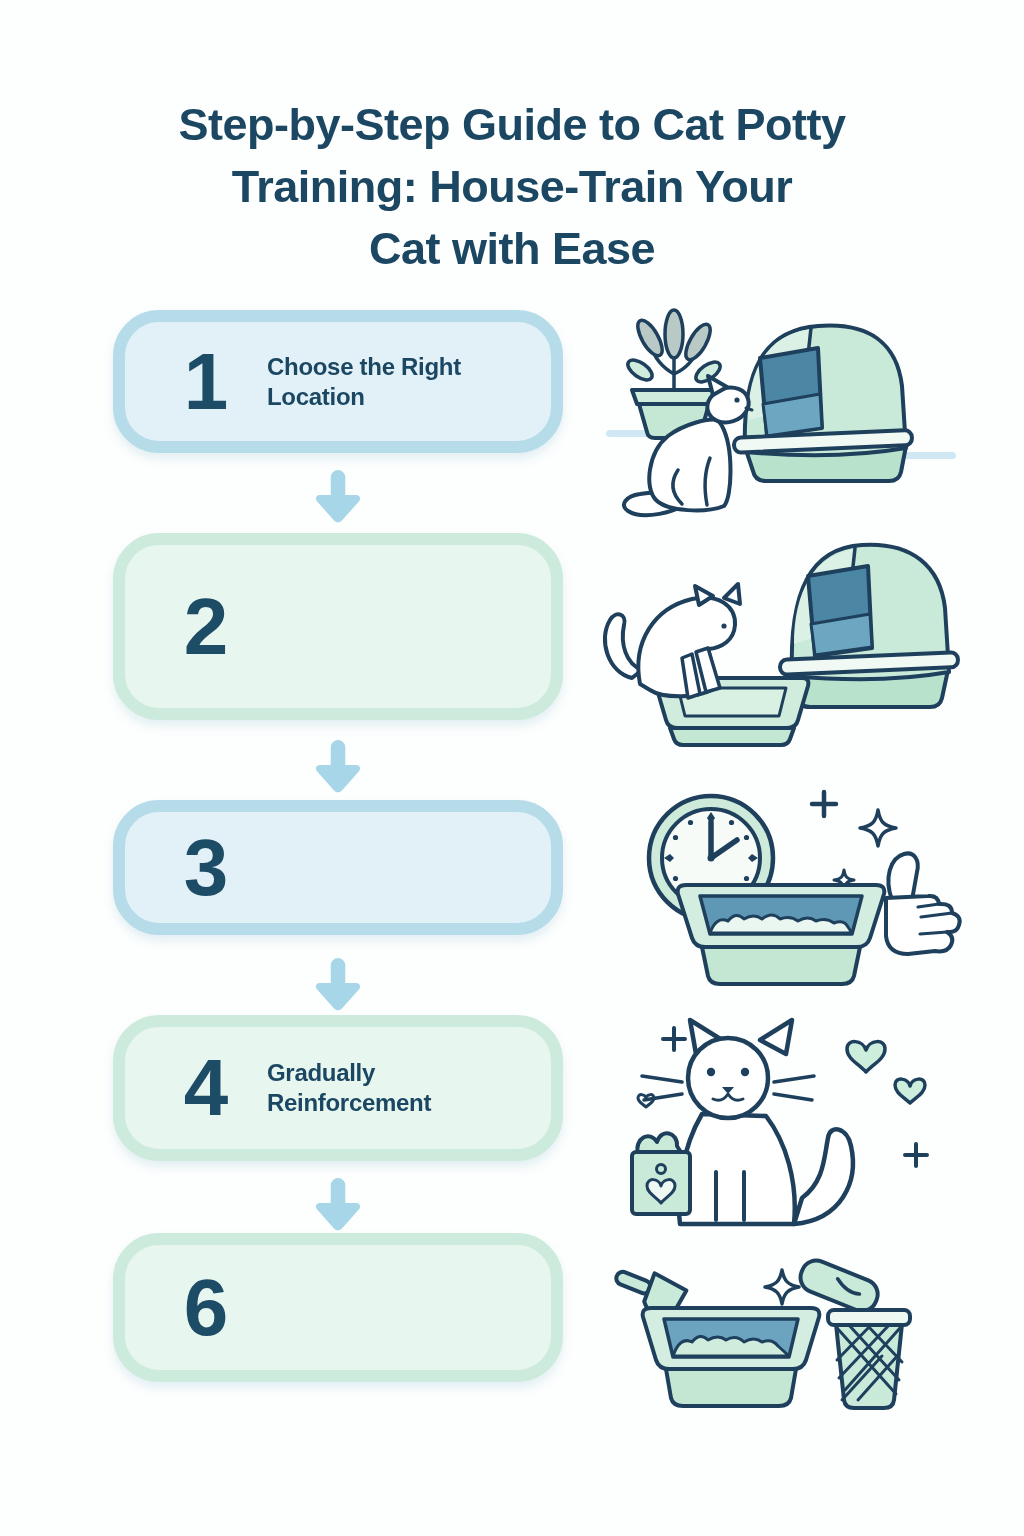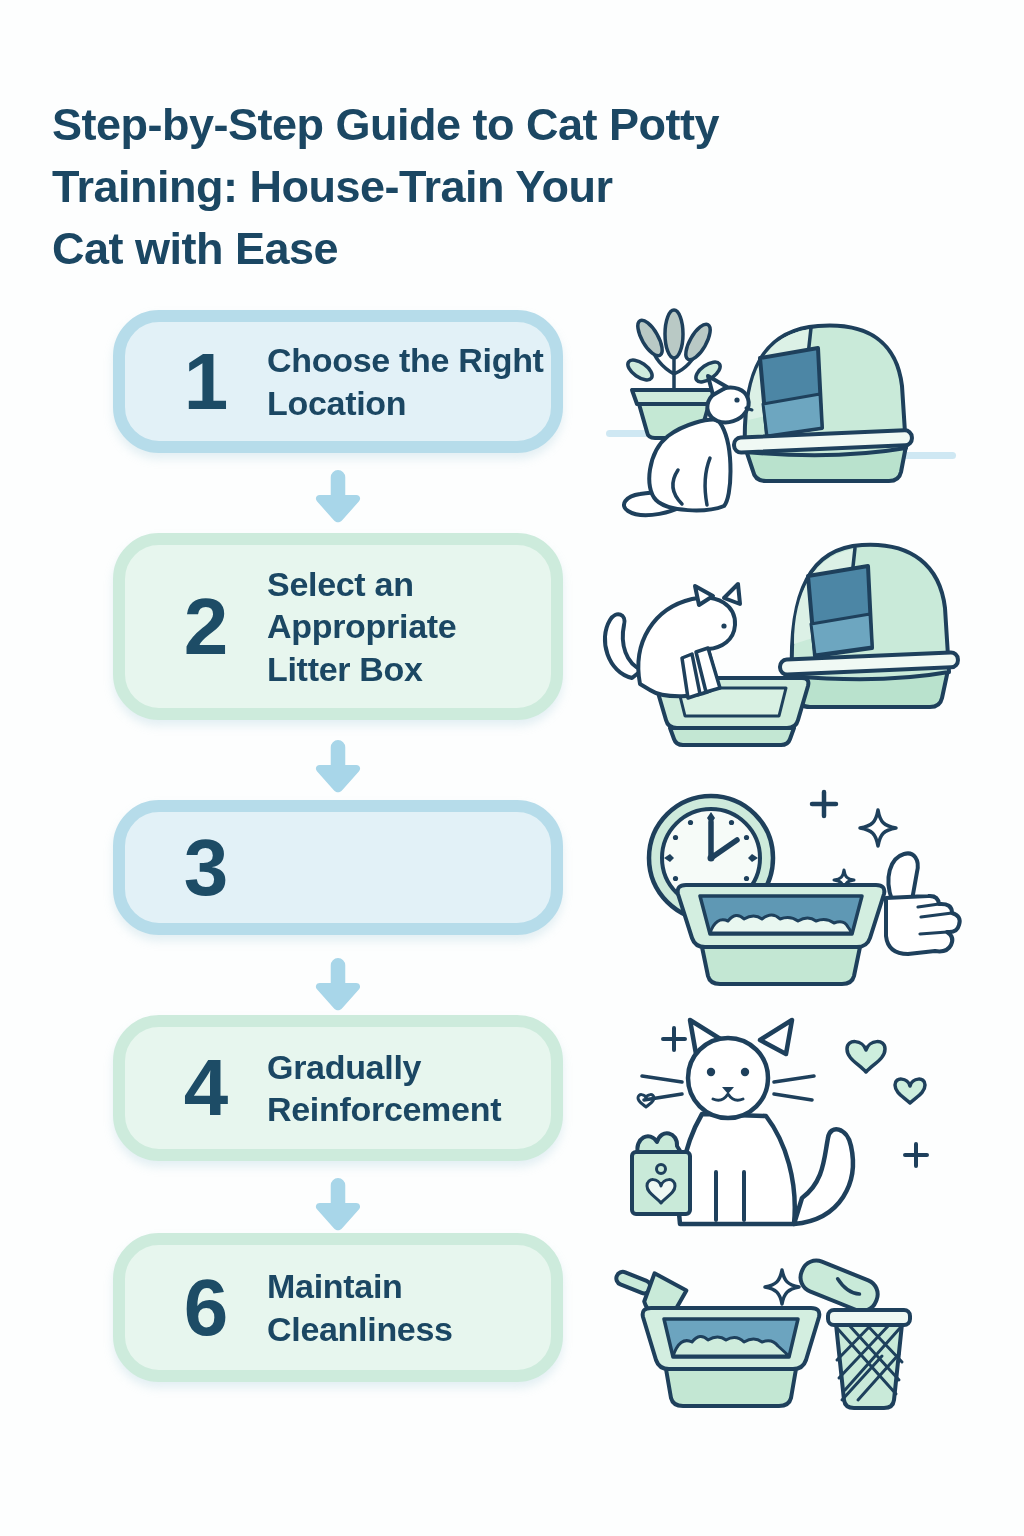--- a/index.html
+++ b/index.html
@@ -5,39 +5,39 @@
   html,body{margin:0;padding:0;}
   body{
     width:1024px;height:1536px;background:#ffffff;
     font-family:"Liberation Sans","DejaVu Sans",sans-serif;
     -webkit-font-smoothing:antialiased;
   }
   .canvas{position:relative;width:1024px;height:1536px;overflow:hidden;background:#fdfefe;}
 
   .title{
     position:absolute;top:64px;left:52px;right:52px;
-    color:#1b4763;font-weight:700;
+    text-align:center;color:#1b4763;font-weight:700;
     font-size:45px;line-height:1.38;white-space:pre-line;letter-spacing:-0.5px;
   }
 
   .card{
     position:absolute;left:113px;width:450px;
     display:flex;align-items:center;gap:26px;
     padding-left:46px;box-sizing:border-box;
     border-radius:46px;border:12px solid transparent;
     box-shadow:0 6px 10px rgba(160,200,215,0.28);
   }
   .card--blue{background:#e2f1f7;border-color:#b6dcea;}
   .card--green{background:#e7f6ee;border-color:#cdebdc;}
   .card-number{
     flex:0 0 70px;text-align:center;
     color:#1d4c66;font-weight:700;font-size:80px;line-height:1;
   }
   .card-label{
-    color:#1b4763;font-weight:700;font-size:34px;line-height:1.24;
+    color:#1b4763;font-weight:700;font-size:24px;line-height:1.24;
     white-space:pre-line;letter-spacing:-0.3px;
   }
 
   .arrow{position:absolute;left:311px;width:54px;height:56px;}
   .illus{position:absolute;}
   svg{display:block;}
 
   
   #card-1{top:310px;height:143px;}
   #card-2{top:533px;height:187px;}
@@ -104,23 +104,20 @@
         <ellipse cx="122" cy="103" rx="21" ry="17" transform="rotate(-18 122 103)" fill="#ffffff" stroke="#1e405c" stroke-width="4"></ellipse>
         <path d="M107,93 L102,74 L121,85 Z" fill="#ffffff" stroke="#1e405c" stroke-width="4"></path>
         <circle cx="131" cy="98" r="2.6" fill="#1e405c"></circle>
         <path d="M140,106 l6,2" stroke="#1e405c" stroke-width="3" fill="none"></path>
       </g>
     </g>
   </svg>
 
   <div class="card card--green" id="card-2">
     <div class="card-number">2</div>
-    <div class="card-label">Select an
-Appropriate
-Litter Box</div>
   </div>
   <svg class="arrow" id="arrow-2" viewBox="0 0 52 54">
     <path fill="#a8d6e9" d="M19,9 a7,7 0 0 1 14,0 V26 h10.5 c3.5,0 5,3.6 2.8,6.1 L29.8,50.6 c-2,2.3 -5.6,2.3 -7.6,0 L5.7,32.1 C3.5,29.6 5,26 8.5,26 H19 Z"></path>
   </svg>
   <svg class="illus" id="illus-2" width="364" height="228" viewBox="0 0 364 228">
     <g stroke-linecap="round" stroke-linejoin="round">
 
       <g>
         <path d="M196,146 L352,142 L346,170 Q344,179 334,179 L214,179 Q203,179 201,169 Z" fill="#b9e2cd" stroke="#1e405c" stroke-width="4"></path>
         <path d="M196,148 C193,62 215,20 266,17 C316,14 344,38 349,80 L353,144 Q285,156 196,148 Z" fill="#c9ead9" stroke="#1e405c" stroke-width="4"></path>
@@ -229,22 +226,20 @@
         <path d="M22,148 C18,132 34,124 41,136 C45,122 62,126 61,140 L66,148 Z" fill="#c9ead9" stroke="#1e405c" stroke-width="4"></path>
         <rect x="16" y="146" width="58" height="62" rx="4" fill="#c9ead9" stroke="#1e405c" stroke-width="4"></rect>
         <circle cx="45" cy="163" r="4.5" fill="none" stroke="#1e405c" stroke-width="3"></circle>
         <path d="M45,180 C43,172 31,171 31,180 C31,187 40,191 45,197 C50,191 59,187 59,180 C59,171 47,172 45,180 Z" fill="#eef8f3" stroke="#1e405c" stroke-width="3"></path>
       </g>
     </g>
   </svg>
 
   <div class="card card--green" id="card-5">
     <div class="card-number">6</div>
-    <div class="card-label">Maintain
-Cleanliness</div>
   </div>
   <svg class="illus" id="illus-5" width="424" height="224" viewBox="0 0 424 224">
     <g stroke-linecap="round" stroke-linejoin="round">
 
       <g transform="translate(24,38) rotate(22)">
         <rect x="0" y="2" width="36" height="13" rx="6.5" fill="#c9ead9" stroke="#1e405c" stroke-width="4"></rect>
         <path d="M34,-8 L70,-4 L66,26 Q46,36 35,22 Z" fill="#c9ead9" stroke="#1e405c" stroke-width="4"></path>
       </g>
 
       <path d="M186,40 C188,51 192,55 203,57 C192,59 188,63 186,74 C184,63 180,59 169,57 C180,55 184,51 186,40 Z" fill="#ffffff" stroke="#1e405c" stroke-width="3.5"></path>

